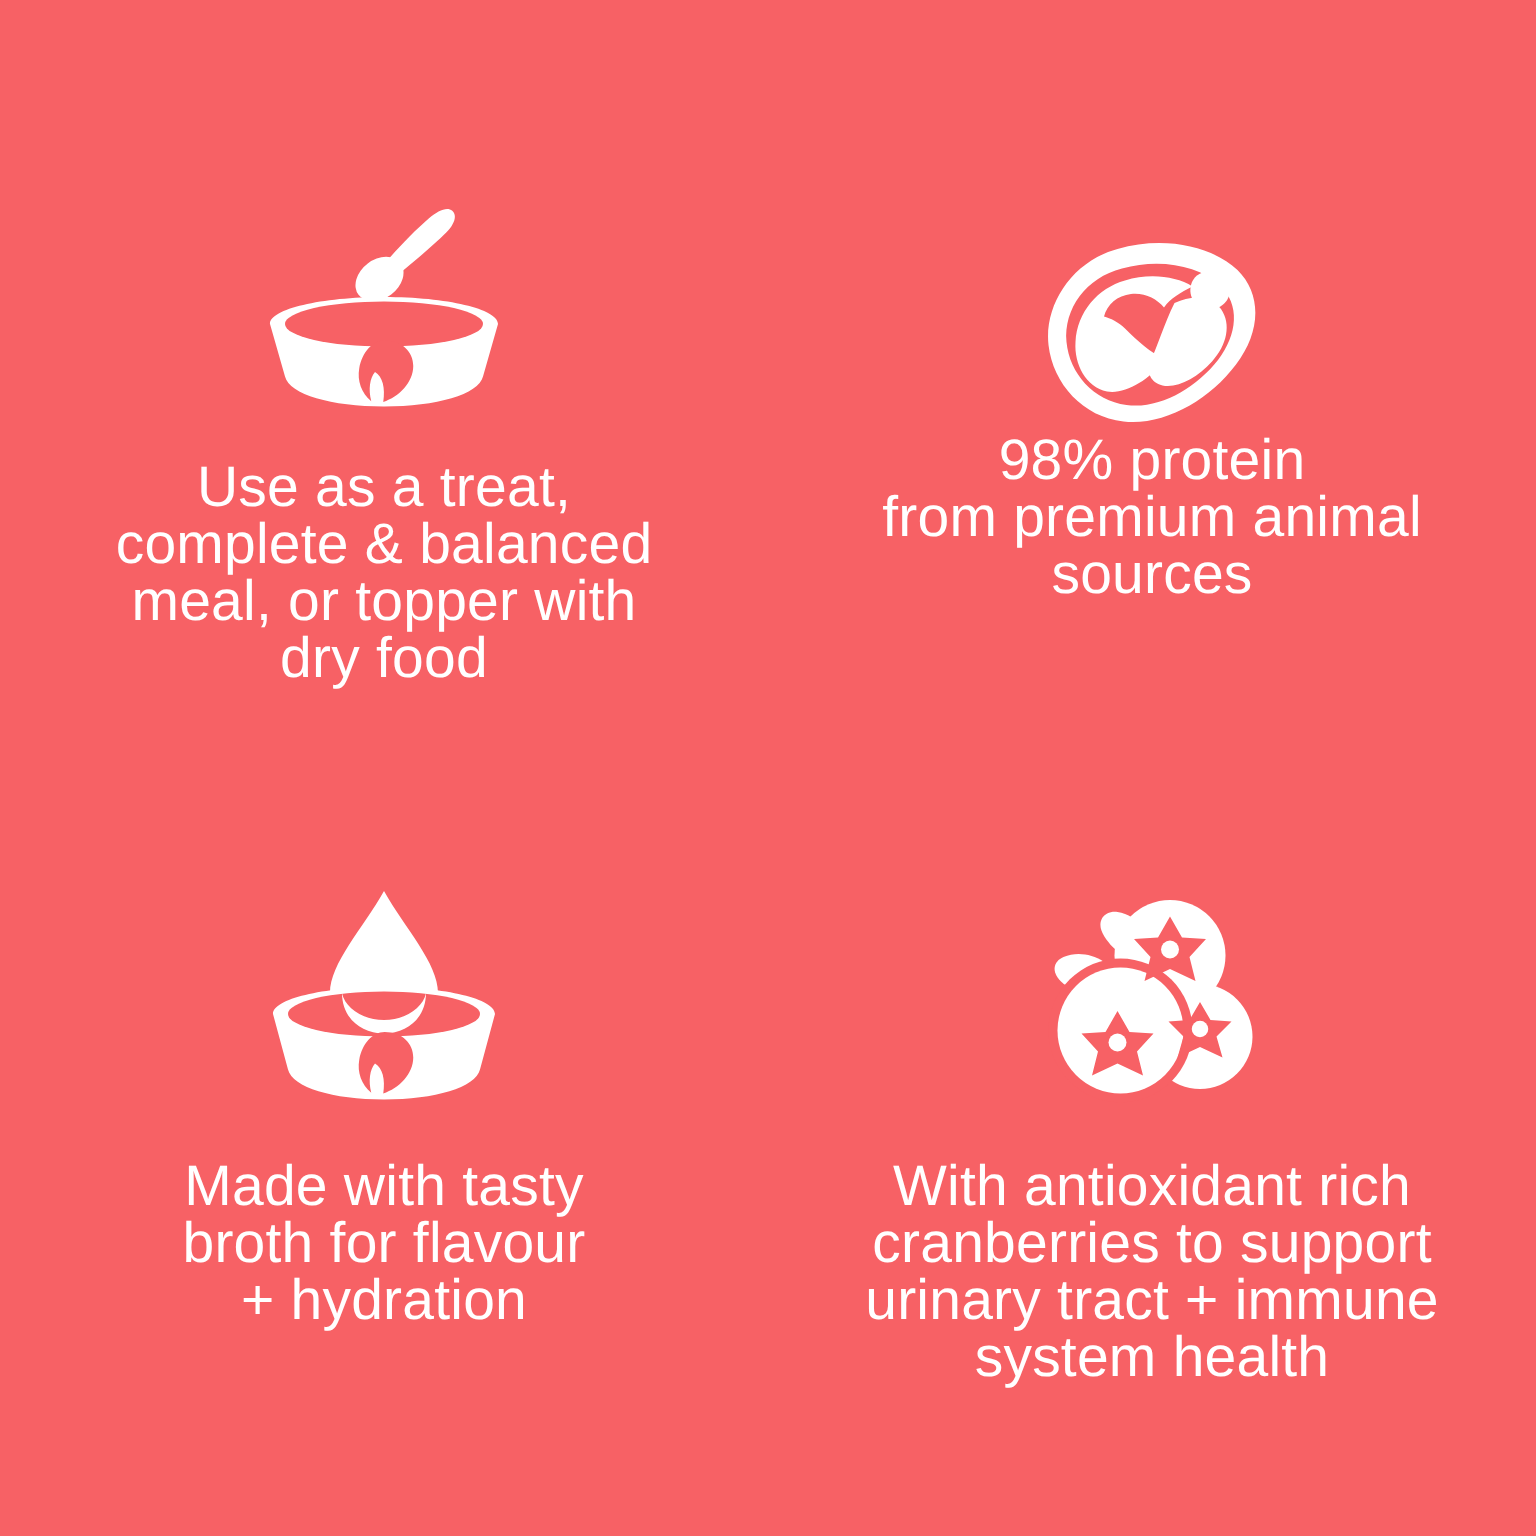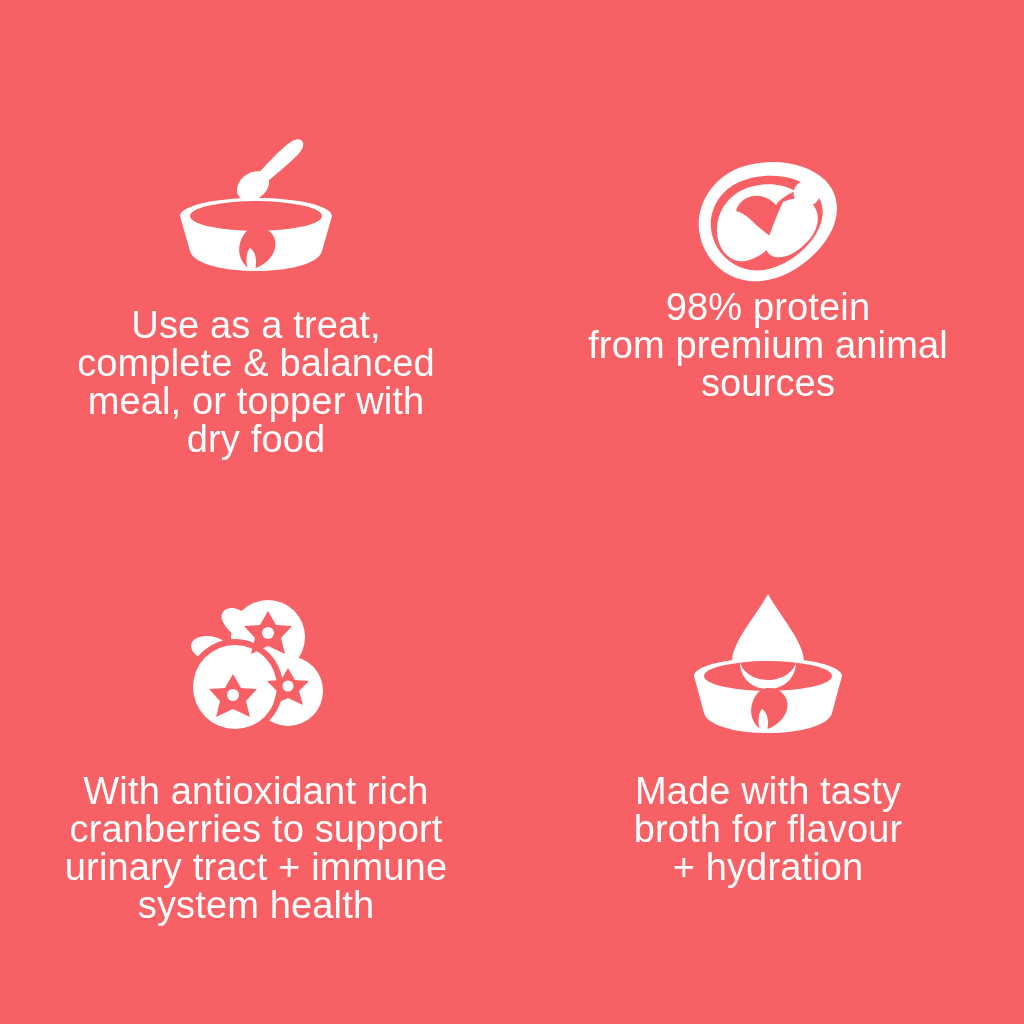--- a/index.html
+++ b/index.html
@@ -159,20 +159,65 @@
                    C133 40 126 47 117 46
                    C109 45 104 38 106 30
                    C107 26 110 23 113 22 Z" fill="#ffffff"></path>
         </svg>
       </span>
       <div class="caption">98% protein
 from premium animal
 sources</div>
     </div>
 
+    <div class="cell cell-4">
+      <span class="icon-wrap">
+        <svg width="180" height="152" viewBox="0 0 180 152" aria-hidden="true">
+
+          <path d="M90 2
+                   C104 27 126 50 126 70
+                   C126 90 110 104 90 104
+                   C70 104 54 90 54 70
+                   C54 50 76 27 90 2 Z" fill="#ffffff"></path>
+
+          <path d="M70 69
+                   C70 69 75 91 90 91
+                   C105 91 110 69 110 69
+                   C104 78 98 82 90 82
+                   C82 82 76 78 70 69 Z" fill="#f76165"></path>
+
+          <path d="M16 84
+                   C16 74 49 66 90 66
+                   C131 66 164 74 164 84
+                   L154 121
+                   C151 133 124 141 90 141
+                   C56 141 29 133 26 121 Z" fill="#ffffff"></path>
+
+          <ellipse cx="90" cy="84" rx="64" ry="15" fill="#f76165"></ellipse>
+
+          <path d="M62 70
+                   C62 86 74 97 90 97
+                   C106 97 118 86 118 70
+                   C116 80 104 88 90 88
+                   C76 88 64 80 62 70 Z" fill="#ffffff"></path>
+
+          <path d="M90.5 96
+                   C102 96 109.5 103.5 109.5 113
+                   C109.5 124 100 133.5 89.5 137
+                   C91 127.5 89 120 84 117
+                   C80.5 121 79.5 128.5 81.5 136.5
+                   C75 131 72 123 73.5 114.5
+                   C75.5 104 82 96 90.5 96 Z" fill="#f76165"></path>
+        </svg>
+      </span>
+      <div class="caption">Made with tasty
+broth for flavour
++ hydration</div>
+    </div>
+
     <div class="cell cell-3">
       <span class="icon-wrap">
         <svg width="170" height="150" viewBox="0 0 170 150" aria-hidden="true">
           <g fill="#ffffff">
 
             <path d="M62 14
                      C76 16 86 30 84 48
                      C72 49 58 40 52 28
                      C48 20 53 13 62 14 Z"></path>
             <path d="M26 44
@@ -206,59 +251,14 @@
             <circle cx="62" cy="101" r="6"></circle>
           </g>
         </svg>
       </span>
       <div class="caption">With antioxidant rich
 cranberries to support
 urinary tract + immune
 system health</div>
     </div>
 
-    <div class="cell cell-4">
-      <span class="icon-wrap">
-        <svg width="180" height="152" viewBox="0 0 180 152" aria-hidden="true">
-
-          <path d="M90 2
-                   C104 27 126 50 126 70
-                   C126 90 110 104 90 104
-                   C70 104 54 90 54 70
-                   C54 50 76 27 90 2 Z" fill="#ffffff"></path>
-
-          <path d="M70 69
-                   C70 69 75 91 90 91
-                   C105 91 110 69 110 69
-                   C104 78 98 82 90 82
-                   C82 82 76 78 70 69 Z" fill="#f76165"></path>
-
-          <path d="M16 84
-                   C16 74 49 66 90 66
-                   C131 66 164 74 164 84
-                   L154 121
-                   C151 133 124 141 90 141
-                   C56 141 29 133 26 121 Z" fill="#ffffff"></path>
-
-          <ellipse cx="90" cy="84" rx="64" ry="15" fill="#f76165"></ellipse>
-
-          <path d="M62 70
-                   C62 86 74 97 90 97
-                   C106 97 118 86 118 70
-                   C116 80 104 88 90 88
-                   C76 88 64 80 62 70 Z" fill="#ffffff"></path>
-
-          <path d="M90.5 96
-                   C102 96 109.5 103.5 109.5 113
-                   C109.5 124 100 133.5 89.5 137
-                   C91 127.5 89 120 84 117
-                   C80.5 121 79.5 128.5 81.5 136.5
-                   C75 131 72 123 73.5 114.5
-                   C75.5 104 82 96 90.5 96 Z" fill="#f76165"></path>
-        </svg>
-      </span>
-      <div class="caption">Made with tasty
-broth for flavour
-+ hydration</div>
-    </div>
-
   </div>
 </div>
 
 </body></html>

